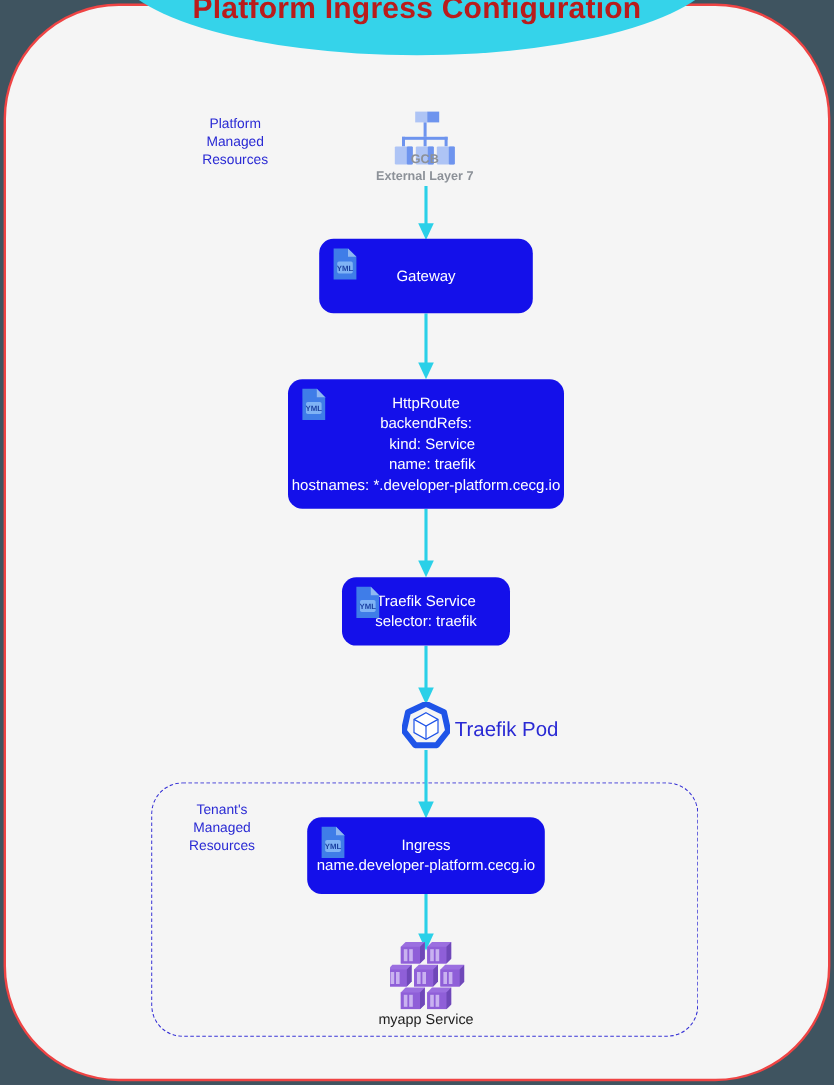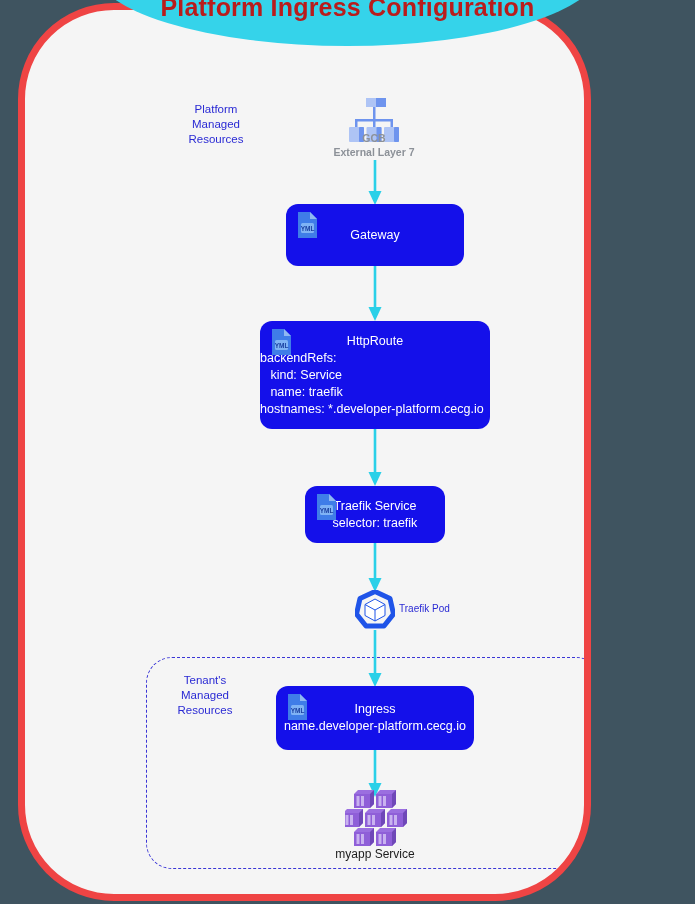--- a/index.html
+++ b/index.html
@@ -17,27 +17,27 @@
   #canvas {
     position: relative;
     width: 695px;
     height: 904px;
     background: #3f5460;
   }
 
   
   .outer-card {
     position: absolute;
-    left: 18px;
+    left: 3px;
     top: 3px;
-    width: 573px;
+    width: 689px;
     height: 898px;
     box-sizing: border-box;
     background: #f5f5f5;
-    border: 7px solid #ef4444;
+    border: 2px solid #ef4444;
     border-radius: 96px;
     overflow: hidden;
   }
 
   
   .title-banner {
     position: absolute;
     left: 93px;
     top: -70px;
     width: 509px;
@@ -104,21 +104,21 @@
     line-height: 17px;
   }
   .res-sub {
     text-align: center;
     font-size: 12.5px;
     line-height: 17px;
   }
   .res-lines {
     font-size: 12.5px;
     line-height: 17px;
-    text-align: left;
+    text-align: center;
     white-space: pre;
   }
 
   #box-gateway  { left: 261px; top: 194px; width: 178px; height: 62px; }
   #box-httproute{ left: 235px; top: 311px; width: 230px; height: 108px; }
   #box-traefik  { left: 280px; top: 476px; width: 140px; height: 57px; }
   #box-ingress  { left: 251px; top: 676px; width: 198px; height: 64px; }
 
   
   .yml-icon {
@@ -162,21 +162,21 @@
     left: 330px;
     top: 580px;
     width: 40px;
     height: 40px;
     z-index: 4;
   }
   #pod-caption {
     position: absolute;
     left: 374px;
     top: 593px;
-    font-size: 10px;
+    font-size: 17px;
     color: #2a2ad4;
     z-index: 4;
     white-space: nowrap;
   }
 
   
   .svc-wrap {
     position: absolute;
     left: 320px;
     top: 780px;

